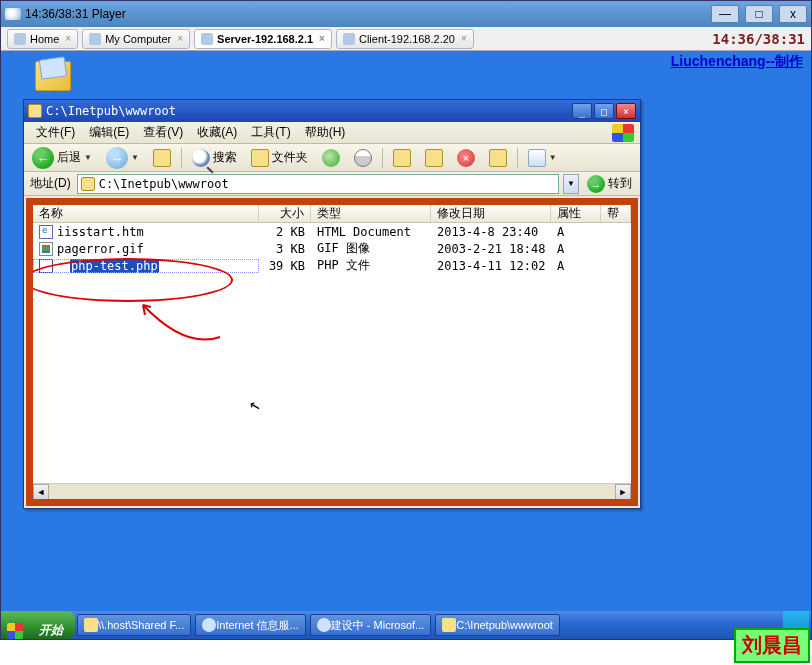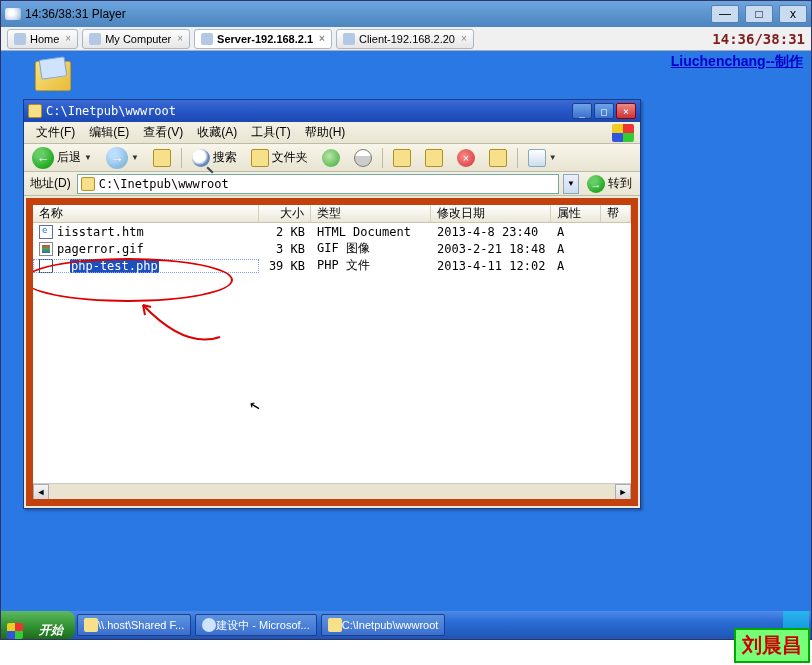--- a/index.html
+++ b/index.html
@@ -305,20 +305,24 @@
       <div class="start-btn">
         <span class="flag"></span>
         <span>开始</span>
       </div>
       <div class="task">
           <span class="tico"></span>
           <span>\\.host\Shared F...</span>
         </div>
       <div class="task">
           <span class="tico ie"></span>
+          <span>Internet 信息服...</span>
+        </div>
+      <div class="task">
+          <span class="tico ie"></span>
           <span>建设中 - Microsof...</span>
         </div>
       <div class="task">
           <span class="tico"></span>
           <span>C:\Inetpub\wwwroot</span>
         </div>
       <div class="tray">
         <span class="tri"></span>
       </div>
     </div>

